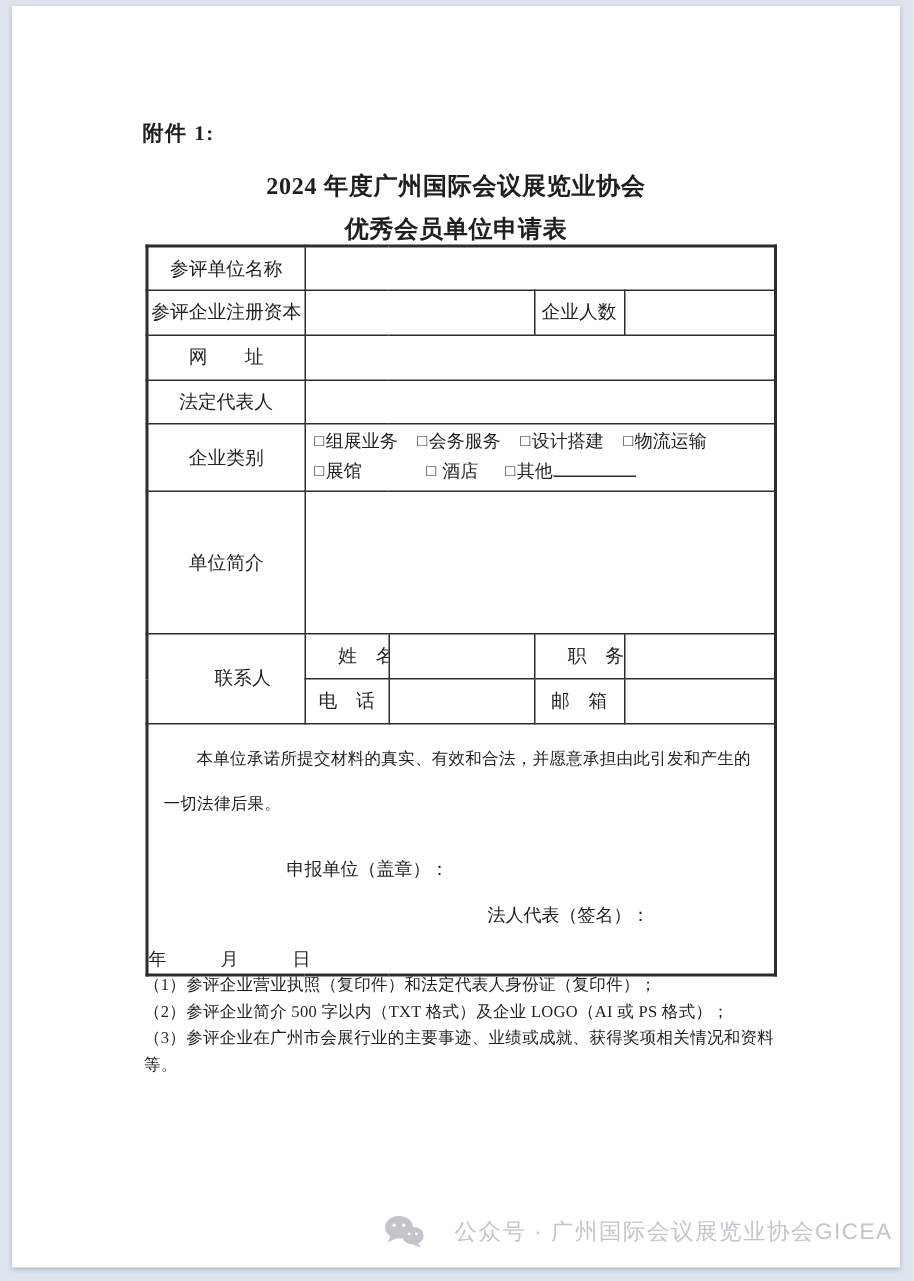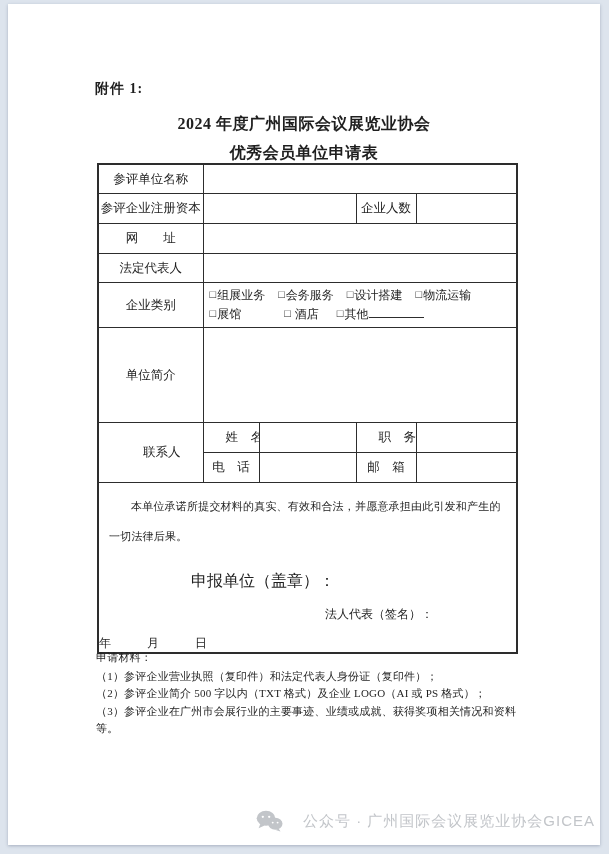--- a/index.html
+++ b/index.html
@@ -57,21 +57,21 @@
   .fill-line {
     display:inline-block; width:55px; height:11px;
     border-bottom:1px solid #2d2d2d; margin-left:1px;
   }
 
   .decl-cell { vertical-align:top !important; }
   .promise {
     margin:8px 8px 0 10px; text-indent:2em;
     font-size:11px; line-height:30px; letter-spacing:0.2px;
   }
-  .seal-line { margin:20px 0 0 92px; font-size:16px; white-space:pre; }
+  .seal-line { margin:20px 0 0 92px; font-size:12px; white-space:pre; }
   .sign-line { margin:14px 0 0 226px; font-size:12px; white-space:pre; }
   .date-line { margin:12px 14px 0 0; text-align:left; font-size:12px; white-space:pre; }
 
   .materials {
     position:absolute; left:88px; top:645px; width:432px;
     font-size:11px; line-height:17.5px; letter-spacing:0.2px;
   }
   .materials .heading { margin-bottom:1px; }
 
   .watermark {
@@ -157,21 +157,20 @@
         <div class="promise">本单位承诺所提交材料的真实、有效和合法，并愿意承担由此引发和产生的一切法律后果。</div>
         <div class="seal-line">申报单位（盖章）：</div>
         <div class="sign-line">法人代表（签名）：</div>
         <div class="date-line">年　　　月　　　日</div>
       </td>
     </tr>
   </tbody>
     </table>
 
   <div class="materials">
-    <div class="heading">申请材料：</div>
     <div class="item">（1）参评企业营业执照（复印件）和法定代表人身份证（复印件）；</div>
     <div class="item">（2）参评企业简介 500 字以内（TXT 格式）及企业 LOGO（AI 或 PS 格式）；</div>
     <div class="item">（3）参评企业在广州市会展行业的主要事迹、业绩或成就、获得奖项相关情况和资料等。</div>
   </div>
 
   <div class="watermark">
     <svg class="wechat-svg" width="27" height="22" viewBox="0 0 27 22">
       <g fill="#c2c5c9">
         <ellipse cx="10" cy="8.2" rx="9.3" ry="7.5"></ellipse>
         <path d="M4.5 13.5 L2.6 18.2 L8.6 15.4 Z"></path>

